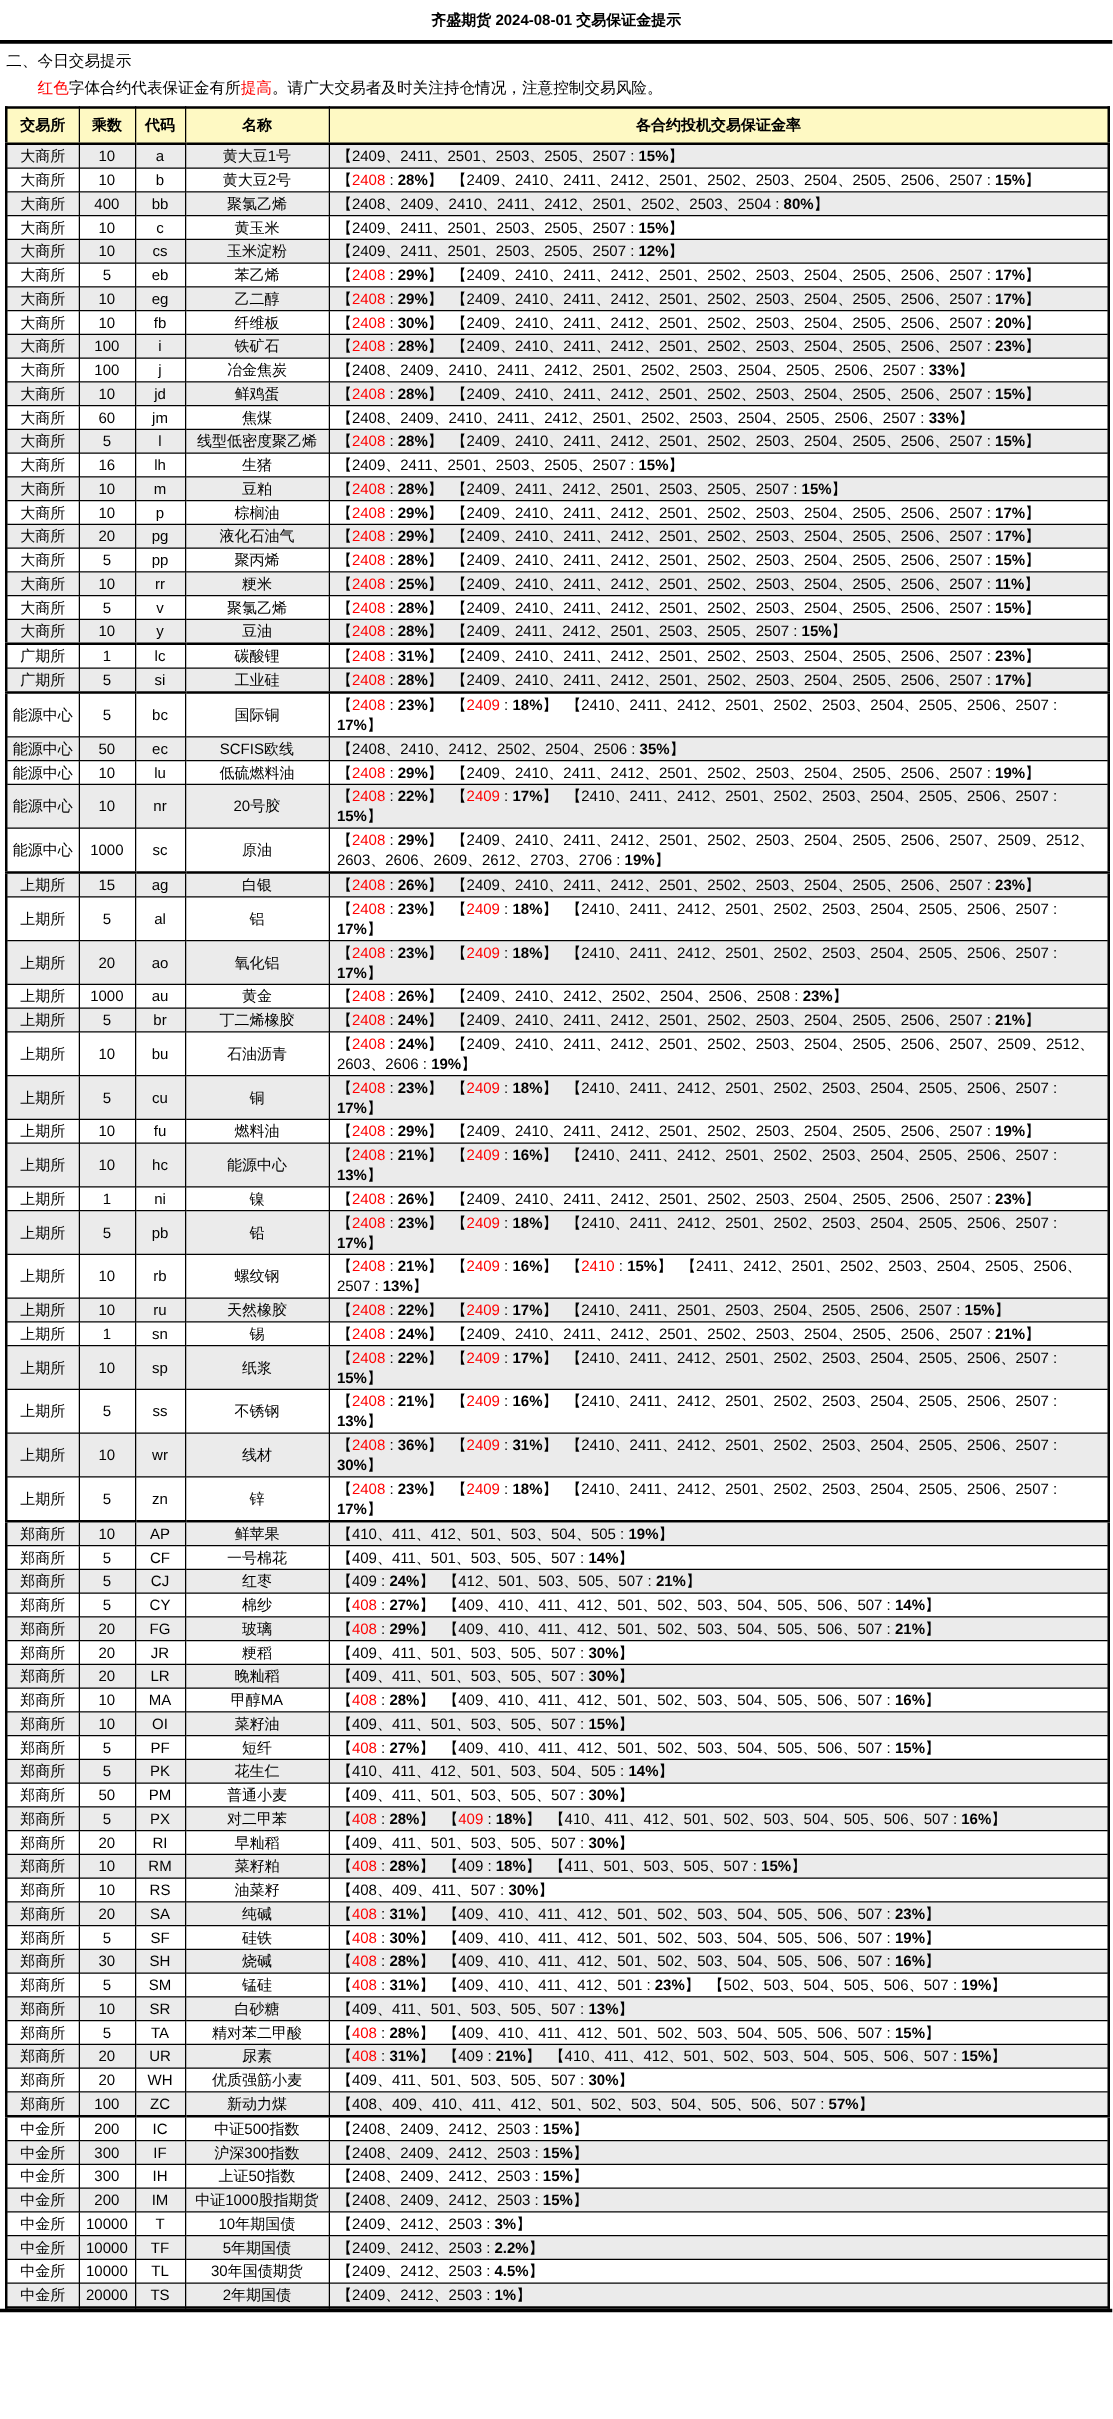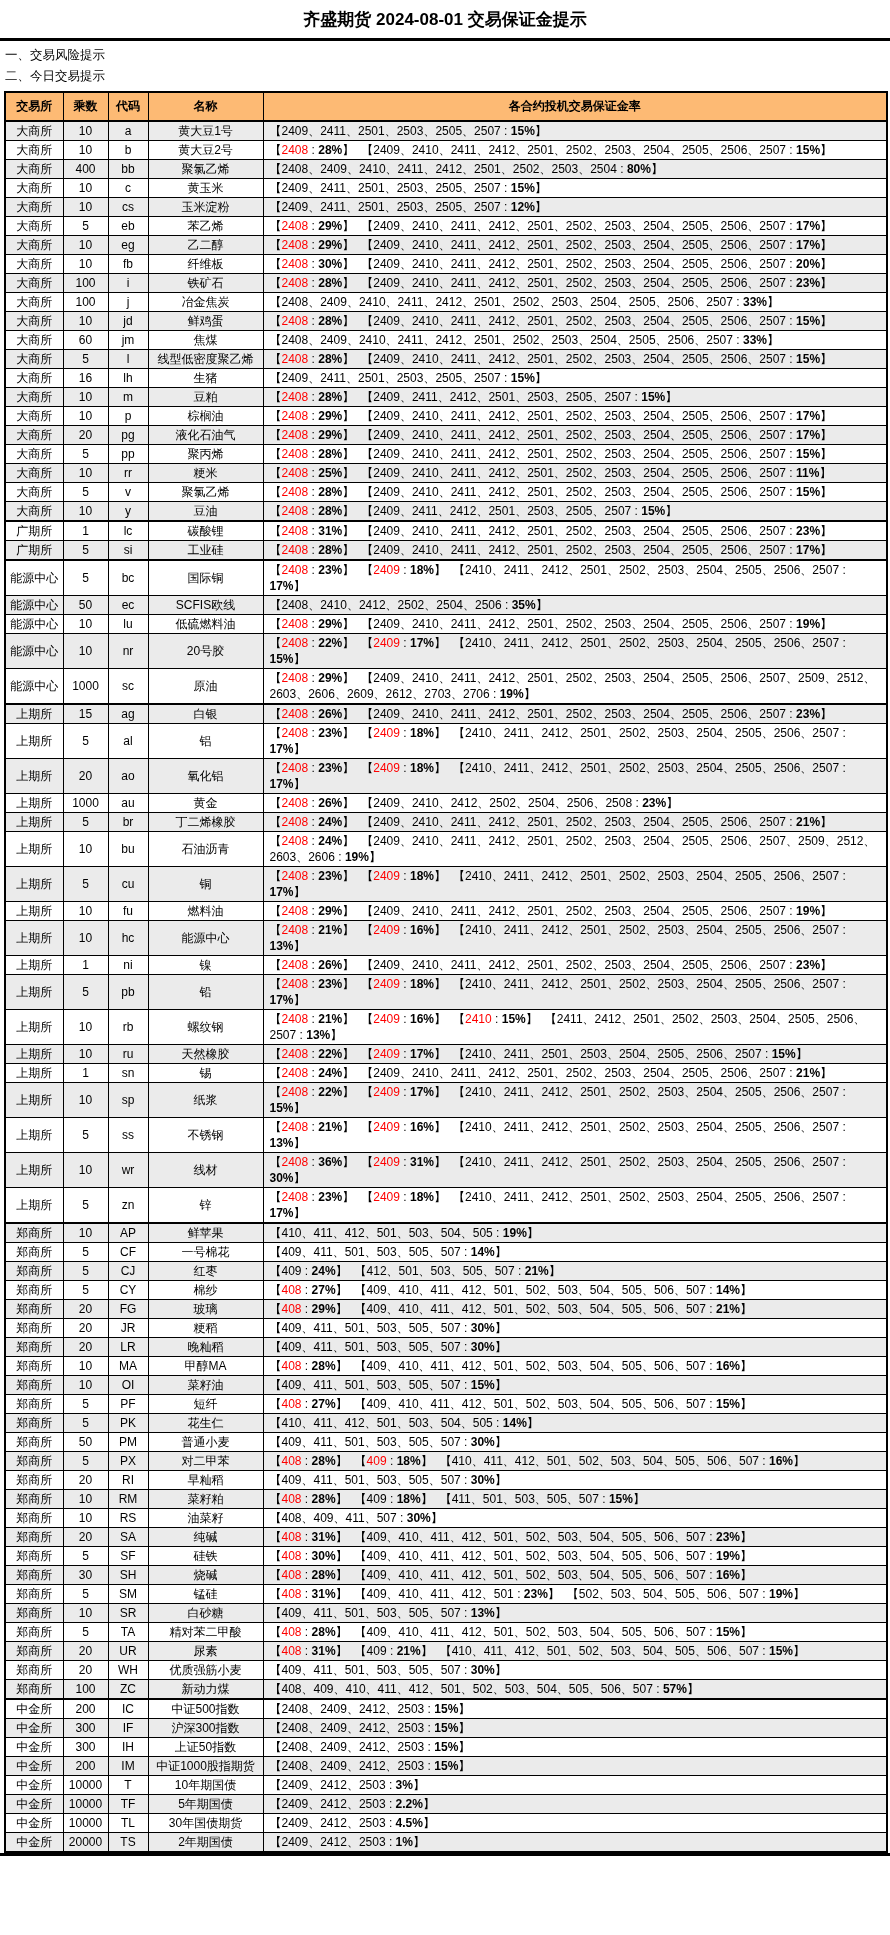--- a/index.html
+++ b/index.html
@@ -2,64 +2,64 @@
 <html><head>
 <meta charset="utf-8">
 <style>
   html,body{margin:0;padding:0;background:#fff;}
   .page{
     width:890px; box-sizing:border-box; background:#fff; color:#000;
     font-family:"Liberation Sans","DejaVu Sans",sans-serif;
     border-bottom:3px solid #000;
   }
   .title{
-    text-align:center; font-weight:bold; font-size:17px;
+    text-align:center; font-weight:bold; font-size:12px;
     padding:8px 0 7px 0;
   }
   .top-rule{border-top:3px solid #000; height:0;}
   .intro{padding:4px 5px 2px 5px; font-size:12.5px; line-height:21px;}
   .intro .heading{font-weight:normal;}
   .para-indent{text-indent:2em;}
   .red{color:#ff0000;}
   table.margin-table{
     border-collapse:collapse; table-layout:fixed;
     width:882px; margin:2px 4px 0 4px;
     font-size:12px;
     border:2px solid #000;
   }
   table.margin-table col.c-ex{width:58px;}
   table.margin-table col.c-mult{width:45px;}
   table.margin-table col.c-code{width:40px;}
   table.margin-table col.c-name{width:115px;}
   table.margin-table col.c-rates{width:624px;}
   .margin-table th{
     border:1px solid #000; border-bottom:2px solid #000;
-    font-weight:bold; text-align:center; padding:5px 2px; background:#fdba74;
+    font-weight:bold; text-align:center; padding:5px 2px; background:#fef9c3;
   }
   .margin-table td{
     border:1px solid #000; padding:1px 3px; line-height:16px;
     text-align:center; vertical-align:middle; overflow:hidden;
   }
   .margin-table td.rates{text-align:left; padding-left:6px;}
   .margin-table tr.alt{background:#ebebeb;}
   .margin-table tr.group-start td{border-top:2px solid #000;}
   .grp{margin-right:7px; white-space:normal;}
   .pct{font-weight:bold;}
 </style>
 </head>
 <body>
 
 <div class="page">
 
   <div class="title">齐盛期货 2024-08-01 交易保证金提示</div>
   <div class="top-rule"></div>
 
   <div class="intro">
-    <div class="heading">一、交易风险提示</div>
     <div class="heading">二、今日交易提示</div>
+    <div class="para-indent"><span class="red">红色</span><span>字体合约代表保证金有所</span><span class="red">提高</span><span>。请广大交易者及时关注持仓情况，注意控制交易风险。</span></div>
   </div>
 
   <table class="margin-table">
     <colgroup>
       <col class="c-ex">
         <col class="c-mult">
         <col class="c-code">
         <col class="c-name">
         <col class="c-rates">
     </colgroup>

